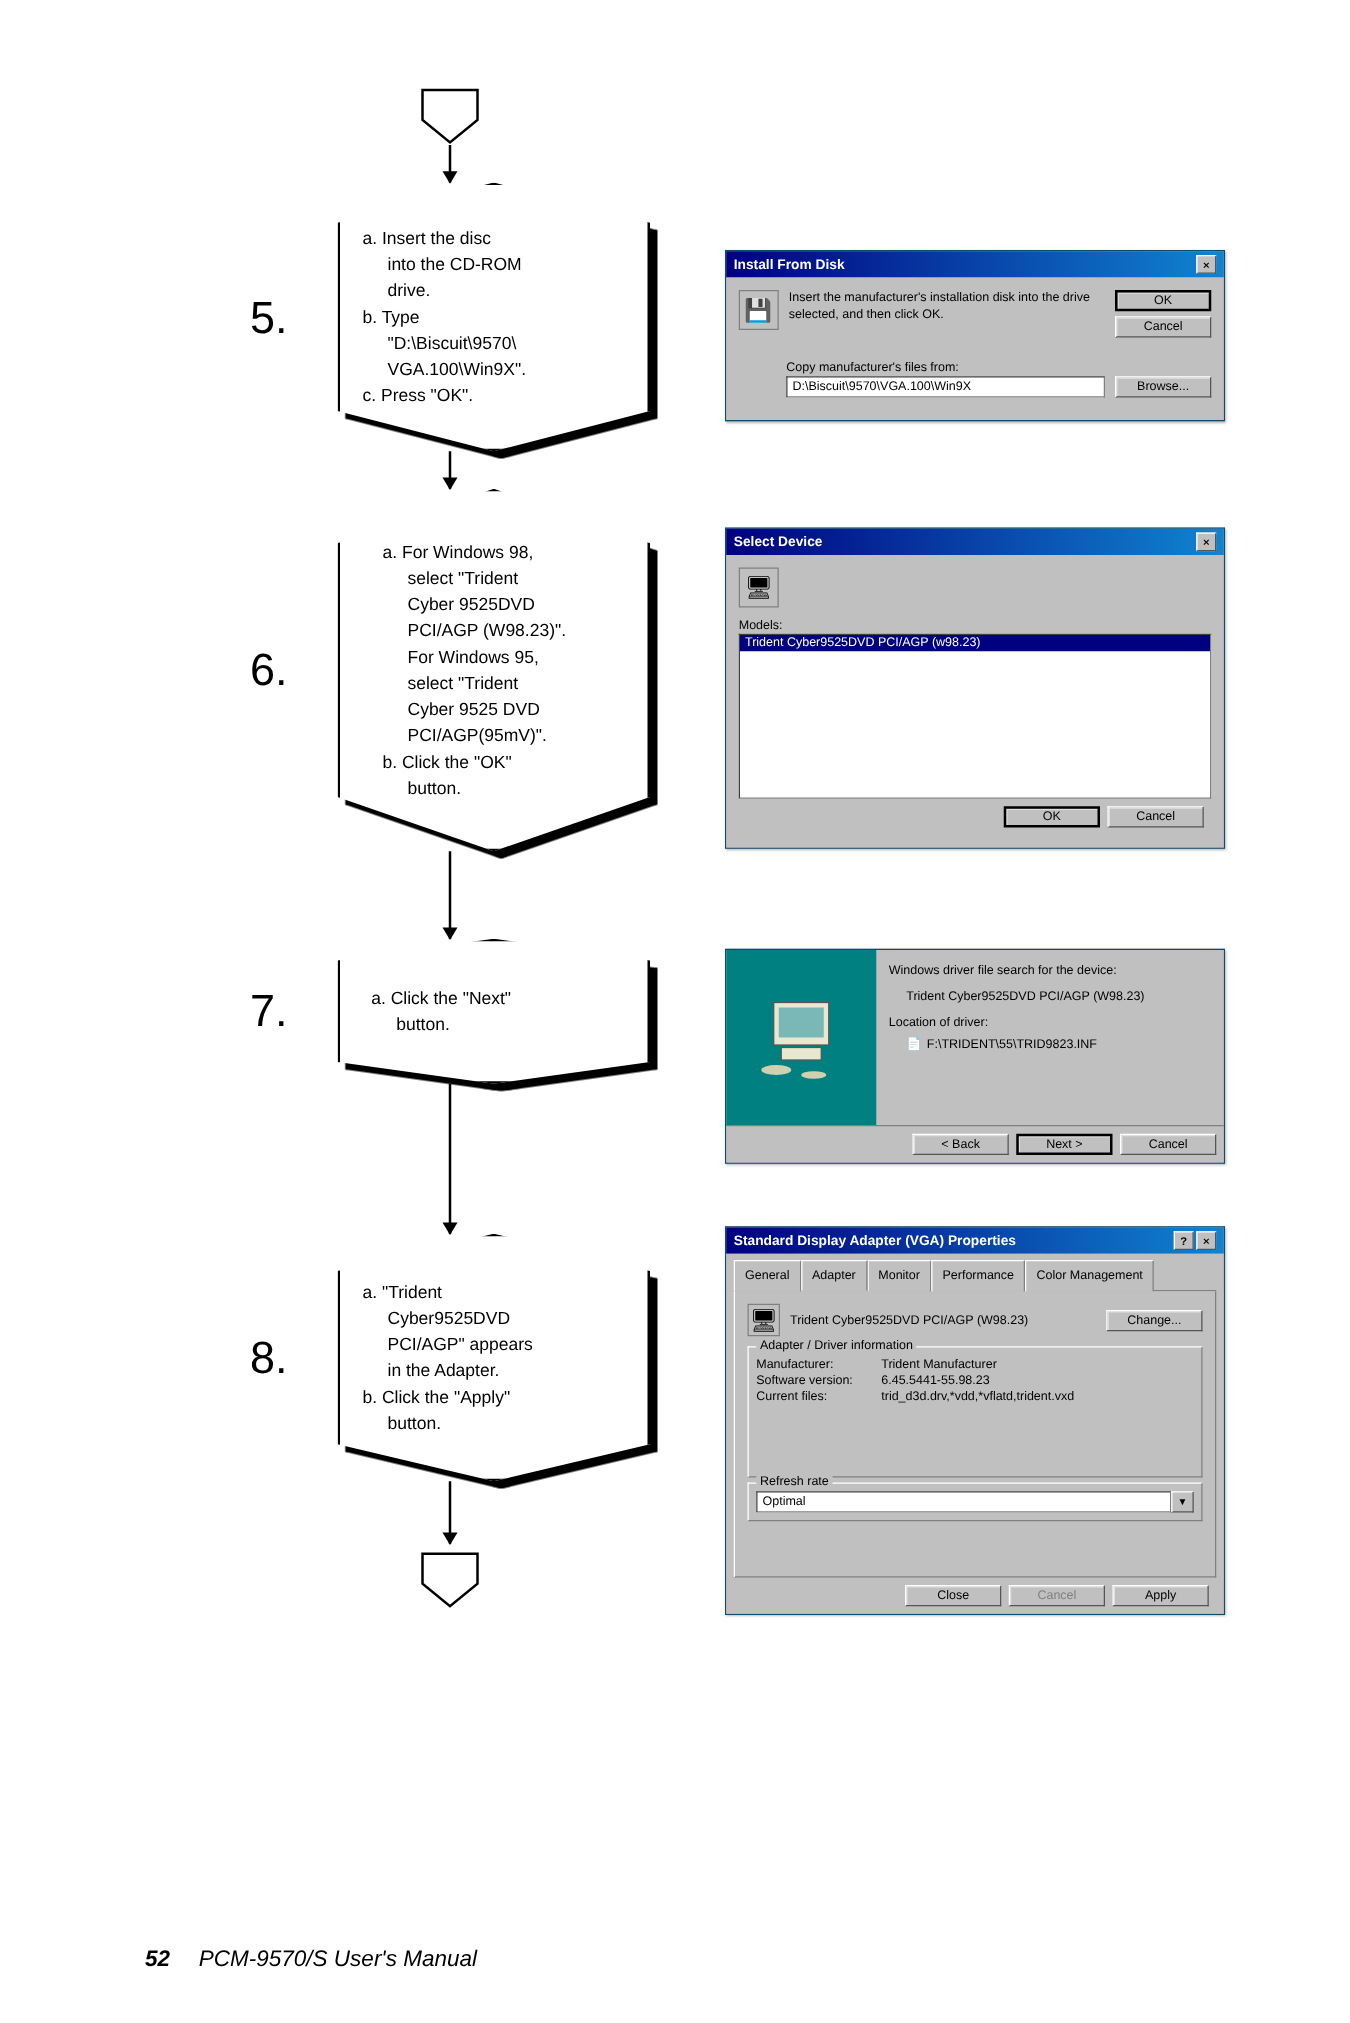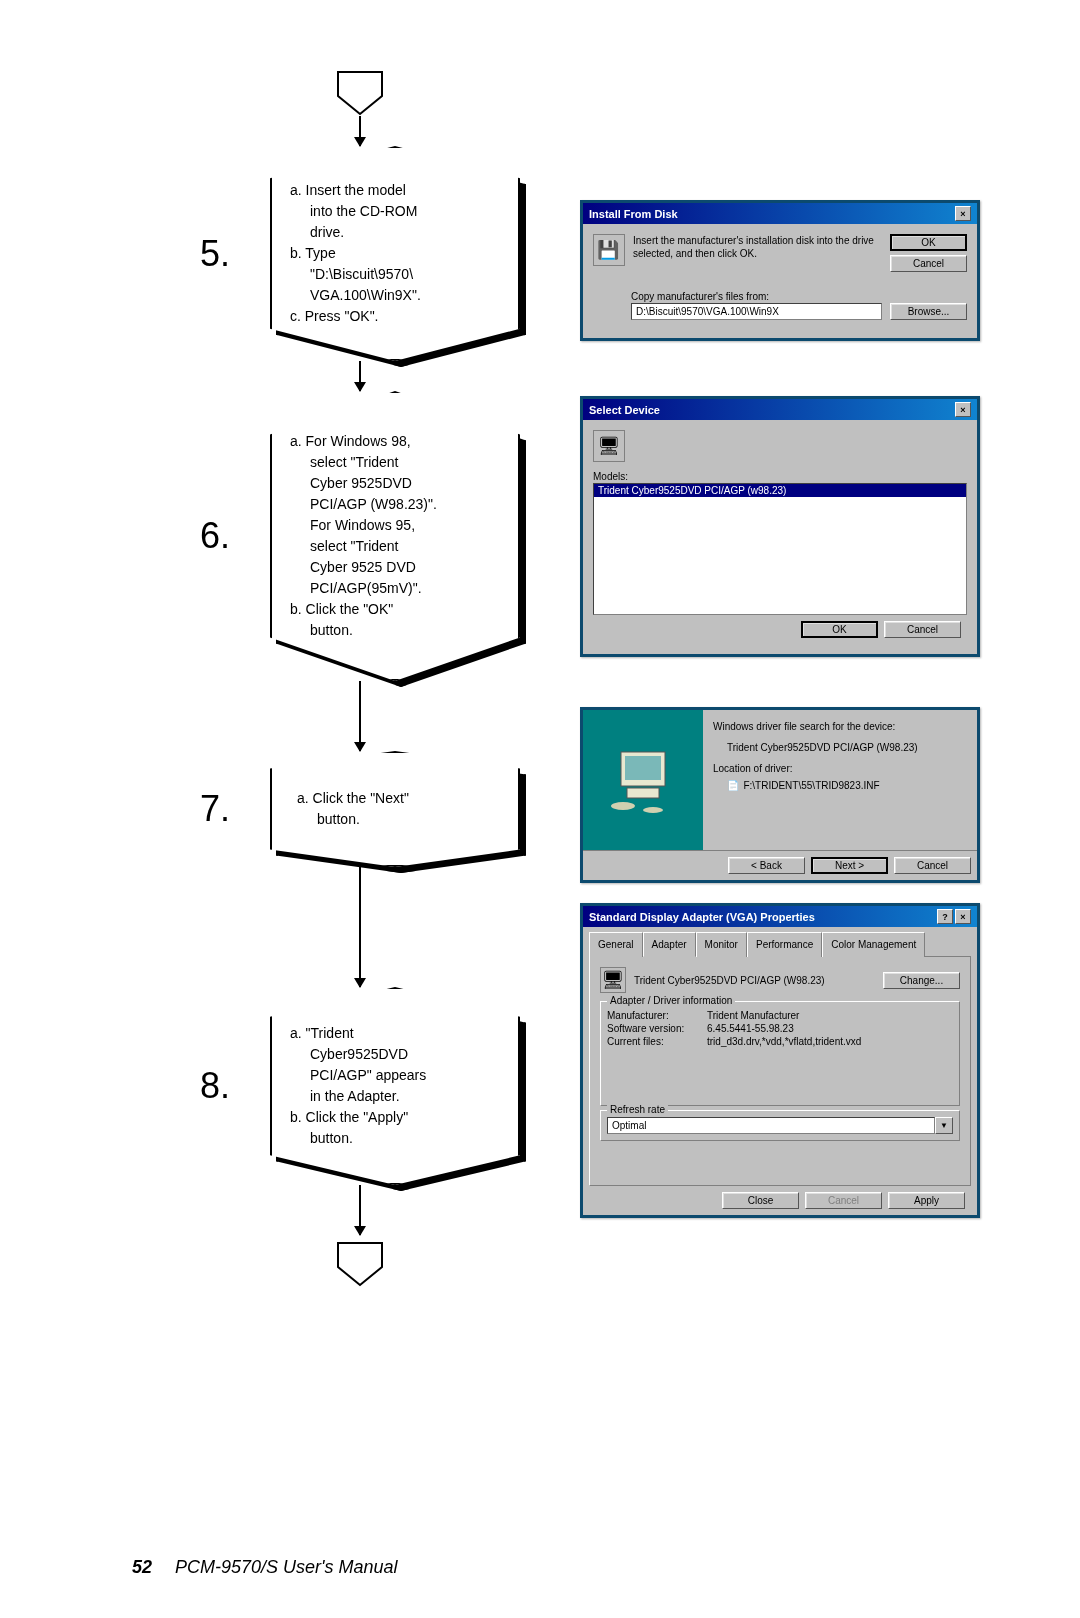--- a/index.html
+++ b/index.html
@@ -6,21 +6,21 @@
 .page{position:relative;width:1080px;height:1618px;padding:60px 100px 40px 100px;box-sizing:border-box}
 .arrow-down{width:2px;height:30px;background:#000;margin:0 auto;position:relative}
 .arrow-down:after{content:"";position:absolute;bottom:-1px;left:-5px;border-left:6px solid transparent;border-right:6px solid transparent;border-top:10px solid #000}
 .step-row{display:flex;align-items:center;margin:0}
 .step-num{font-size:36px;font-weight:400;width:60px;text-align:left;margin-right:10px;font-family:Arial}
 .hex-container{position:relative;filter:drop-shadow(6px 6px 0 #000)}
 .hex-shape{background:#fff;border:2px solid #000;clip-path:polygon(50% 0,100% 15%,100% 85%,50% 100%,0 85%,0 15%);padding:30px 18px;font-size:14px;line-height:1.5;min-height:120px;box-sizing:border-box}
 .hex-shape.tall{min-height:260px;padding:45px 18px}
 .hex-shape.short{min-height:100px;padding:35px 25px}
 .sub{padding-left:20px;display:block}
-.dlg{background:#c0c0c0;border:3px solid #0c4a6e;font-size:10px;box-shadow:1px 1px 2px rgba(0,0,0,.3)}
+.dlg{background:#c0c0c0;border:1px solid #0c4a6e;margin-bottom:30px;font-size:10px;box-shadow:1px 1px 2px rgba(0,0,0,.3)}
 .dlg .titlebar{background:linear-gradient(to right,#000080,#1084d0);color:#fff;padding:3px 6px;display:flex;justify-content:space-between;align-items:center;font-weight:bold;font-size:11px}
 .dlg .titlebar .tbtns{display:flex;gap:2px}
 .dlg .tbtn{width:14px;height:13px;background:#c0c0c0;border:1px solid #fff;border-right-color:#555;border-bottom-color:#555;display:flex;align-items:center;justify-content:center;font-size:9px;color:#000;font-weight:bold}
 .dlg .body{padding:10px;background:#c0c0c0}
 .dlg .row{display:flex;align-items:flex-start;gap:8px;margin-bottom:8px}
 .dlg .icn{width:30px;height:30px;background:#c0c0c0;border:1px solid #808080;display:flex;align-items:center;justify-content:center;font-size:18px}
 .dlg .txt{flex:1;font-size:10px;line-height:1.3}
 .dlg .btns-r{display:flex;flex-direction:column;gap:4px}
 .wbtn{background:#c0c0c0;border:1px solid #fff;border-right-color:#555;border-bottom-color:#555;padding:2px 10px;font-size:10px;min-width:55px;text-align:center;box-shadow:inset 1px 1px 0 #dfdfdf}
 .wbtn.default{border:2px solid #000;padding:1px 9px}
@@ -33,21 +33,21 @@
 .tab.active{background:#c0c0c0;border-bottom:1px solid #c0c0c0;z-index:2}
 .fieldset{border:1px solid #808080;border-top-color:#fff;border-left-color:#fff;margin:4px 0;padding:6px;position:relative}
 .fieldset .legend{position:absolute;top:-7px;left:6px;background:#c0c0c0;padding:0 3px;font-size:10px}
 .kv{display:flex;font-size:10px;margin:2px 0}
 .kv .k{width:100px}
 .dropdown{display:flex}
 .dropdown .winput{flex:1}
 .dropdown .dbtn{width:16px;background:#c0c0c0;border:1px solid #fff;border-right-color:#555;border-bottom-color:#555;display:flex;align-items:center;justify-content:center;font-size:8px}
 .wizard-left{width:120px;background:#008080;display:flex;align-items:center;justify-content:center;height:140px}
 .wizard-left svg{width:80px;height:80px}
-.footer{position:absolute;bottom:40px;left:132px;font-size:18px;font-style:italic}
+.footer{position:absolute;bottom:40px;left:116px;font-size:18px;font-style:italic}
 .footer .pg{font-weight:bold;font-style:italic;margin-right:18px}
 .line-between{width:2px;background:#000;margin:0 auto}
 .line-between.h30{height:30px}
 .line-between.h50{height:50px}
 .line-between.h70{height:70px}
 </style>
 </head>
 <body>
 
 <div class="page">
@@ -57,38 +57,38 @@
   <svg width="60" height="46" style="display:block;margin:0 auto">
     <polygon points="8,2 52,2 52,26 30,44 8,26" fill="#fff" stroke="#000" stroke-width="2"></polygon>
   </svg>
   <div class="line-between h30"></div>
   <div class="arrow-down" style="height:0"></div>
 
   <div class="step-row">
     <div class="step-num">5.</div>
     <div class="hex-container" style="flex:1">
       <div class="hex-shape tall" style="min-height:200px;padding:32px 18px">
-        <span>a. Insert the model</span><br>
+        <span>a. Insert the disc</span><br>
         <span class="sub">   into the CD-ROM</span>
         <span class="sub">   drive.</span>
         <span>b. Type</span><br>
         <span class="sub">   "D:\Biscuit\9570\</span>
         <span class="sub">   VGA.100\Win9X".</span>
         <span>c. Press "OK".</span>
       </div>
     </div>
   </div>
 
   <div class="line-between h30"></div>
   <div class="arrow-down" style="height:0"></div>
 
   <div class="step-row">
     <div class="step-num">6.</div>
     <div class="hex-container" style="flex:1">
-      <div class="hex-shape tall" style="min-height:270px;padding:38px 18px">
+      <div class="hex-shape tall" style="min-height:270px;padding:38px 34px">
         <span>a. For Windows 98,</span><br>
         <span class="sub">   select "Trident</span>
         <span class="sub">   Cyber 9525DVD</span>
         <span class="sub">   PCI/AGP (W98.23)".</span>
         <span class="sub">   For Windows 95,</span>
         <span class="sub">   select "Trident</span>
         <span class="sub">   Cyber 9525 DVD</span>
         <span class="sub">   PCI/AGP(95mV)".</span>
         <span>b. Click the "OK"</span><br>
         <span class="sub">   button.</span>

